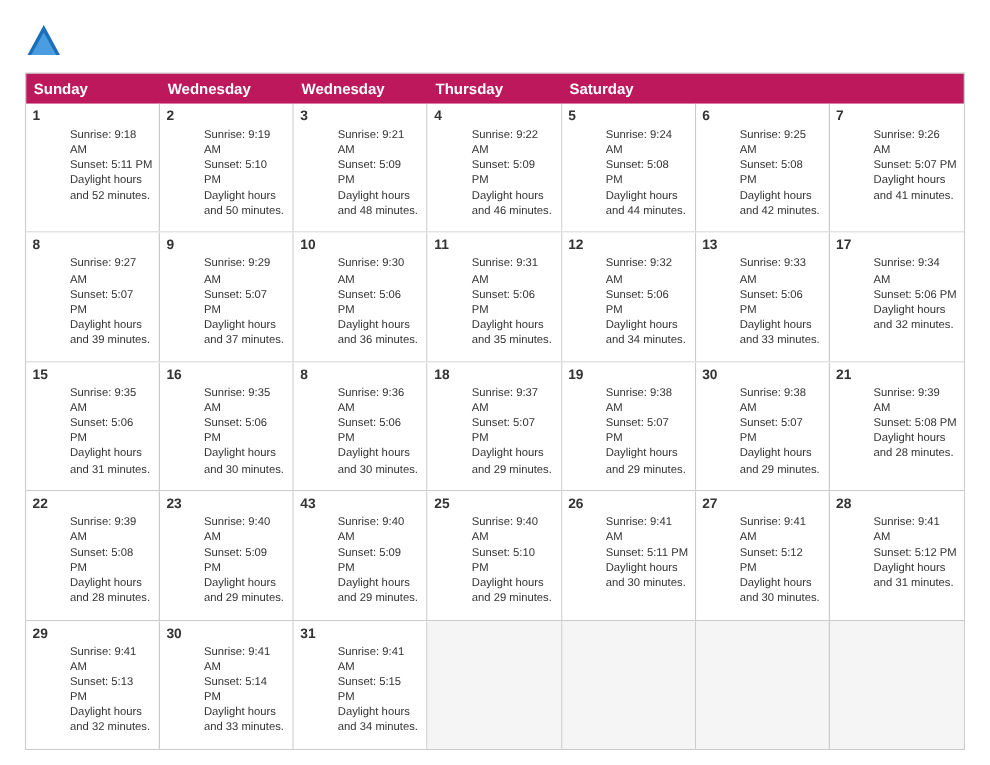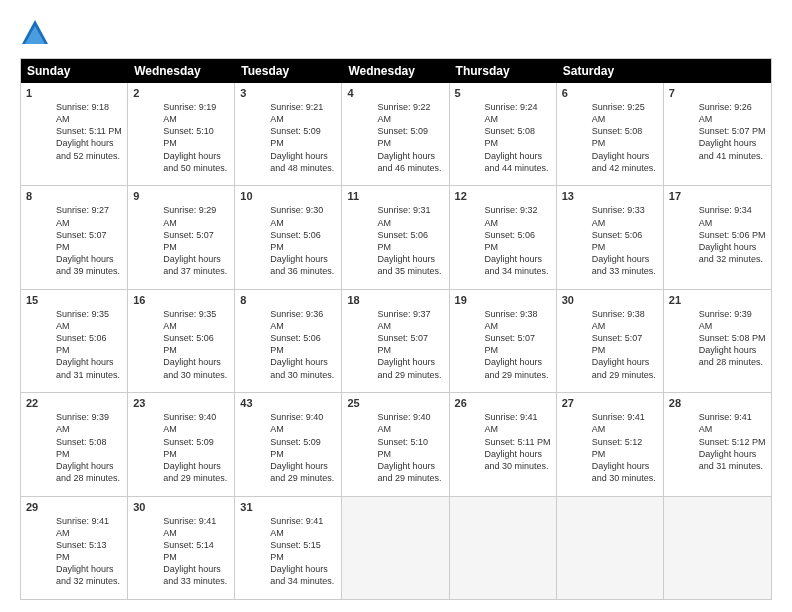--- a/index.html
+++ b/index.html
@@ -62,21 +62,21 @@
     }
     .calendar {
       flex: 1;
       display: flex;
       flex-direction: column;
       border: 1px solid #ccc;
     }
     .cal-header {
       display: grid;
       grid-template-columns: repeat(7, 1fr);
-      background: #000000;
+      background: #be185d;
     }
     .cal-header-cell {
       color: #fff;
       font-size: 12px;
       font-weight: bold;
       padding: 5px 6px;
       text-align: left;
     }
     .cal-body {
       flex: 1;
@@ -138,21 +138,20 @@
     <div class="title-block">
       <div class="month-title"></div>
       <div class="location"></div>
     </div>
   </div>
 
   <div class="calendar">
     <div class="cal-header">
     <div class="cal-header-cell">Sunday</div>
         <div class="cal-header-cell">Wednesday</div>
-        <div class="cal-header-cell">Tuesday</div>
         <div class="cal-header-cell">Wednesday</div>
         <div class="cal-header-cell">Thursday</div>
         <div class="cal-header-cell">Saturday</div>
       </div>
     <div class="cal-body">
     <div class="cal-row">
           <div class="cal-cell">
             <div class="day-num">1</div>
             <div class="cell-text">Sunrise: 9:18 AM<br>Sunset: 5:11 PM<br>Daylight hours<br>and 52 minutes.</div>
           </div>

